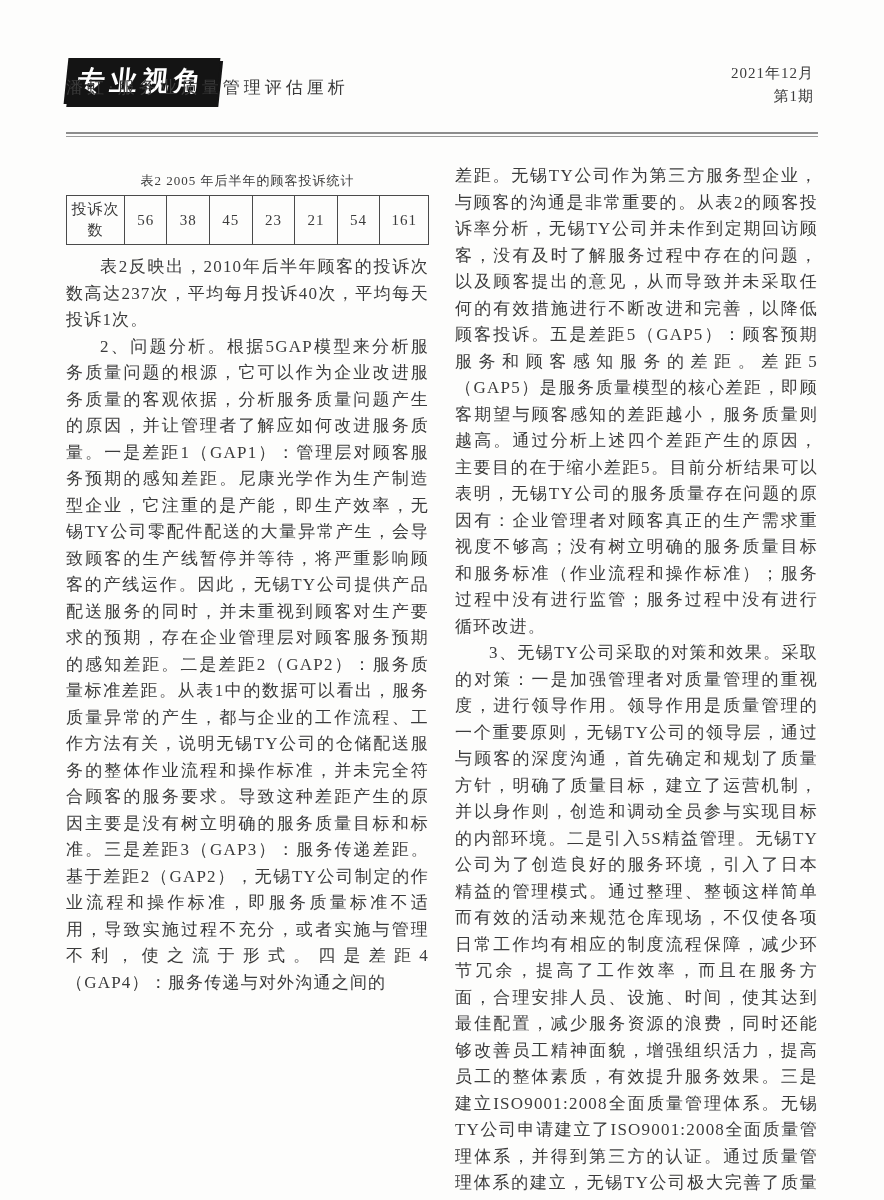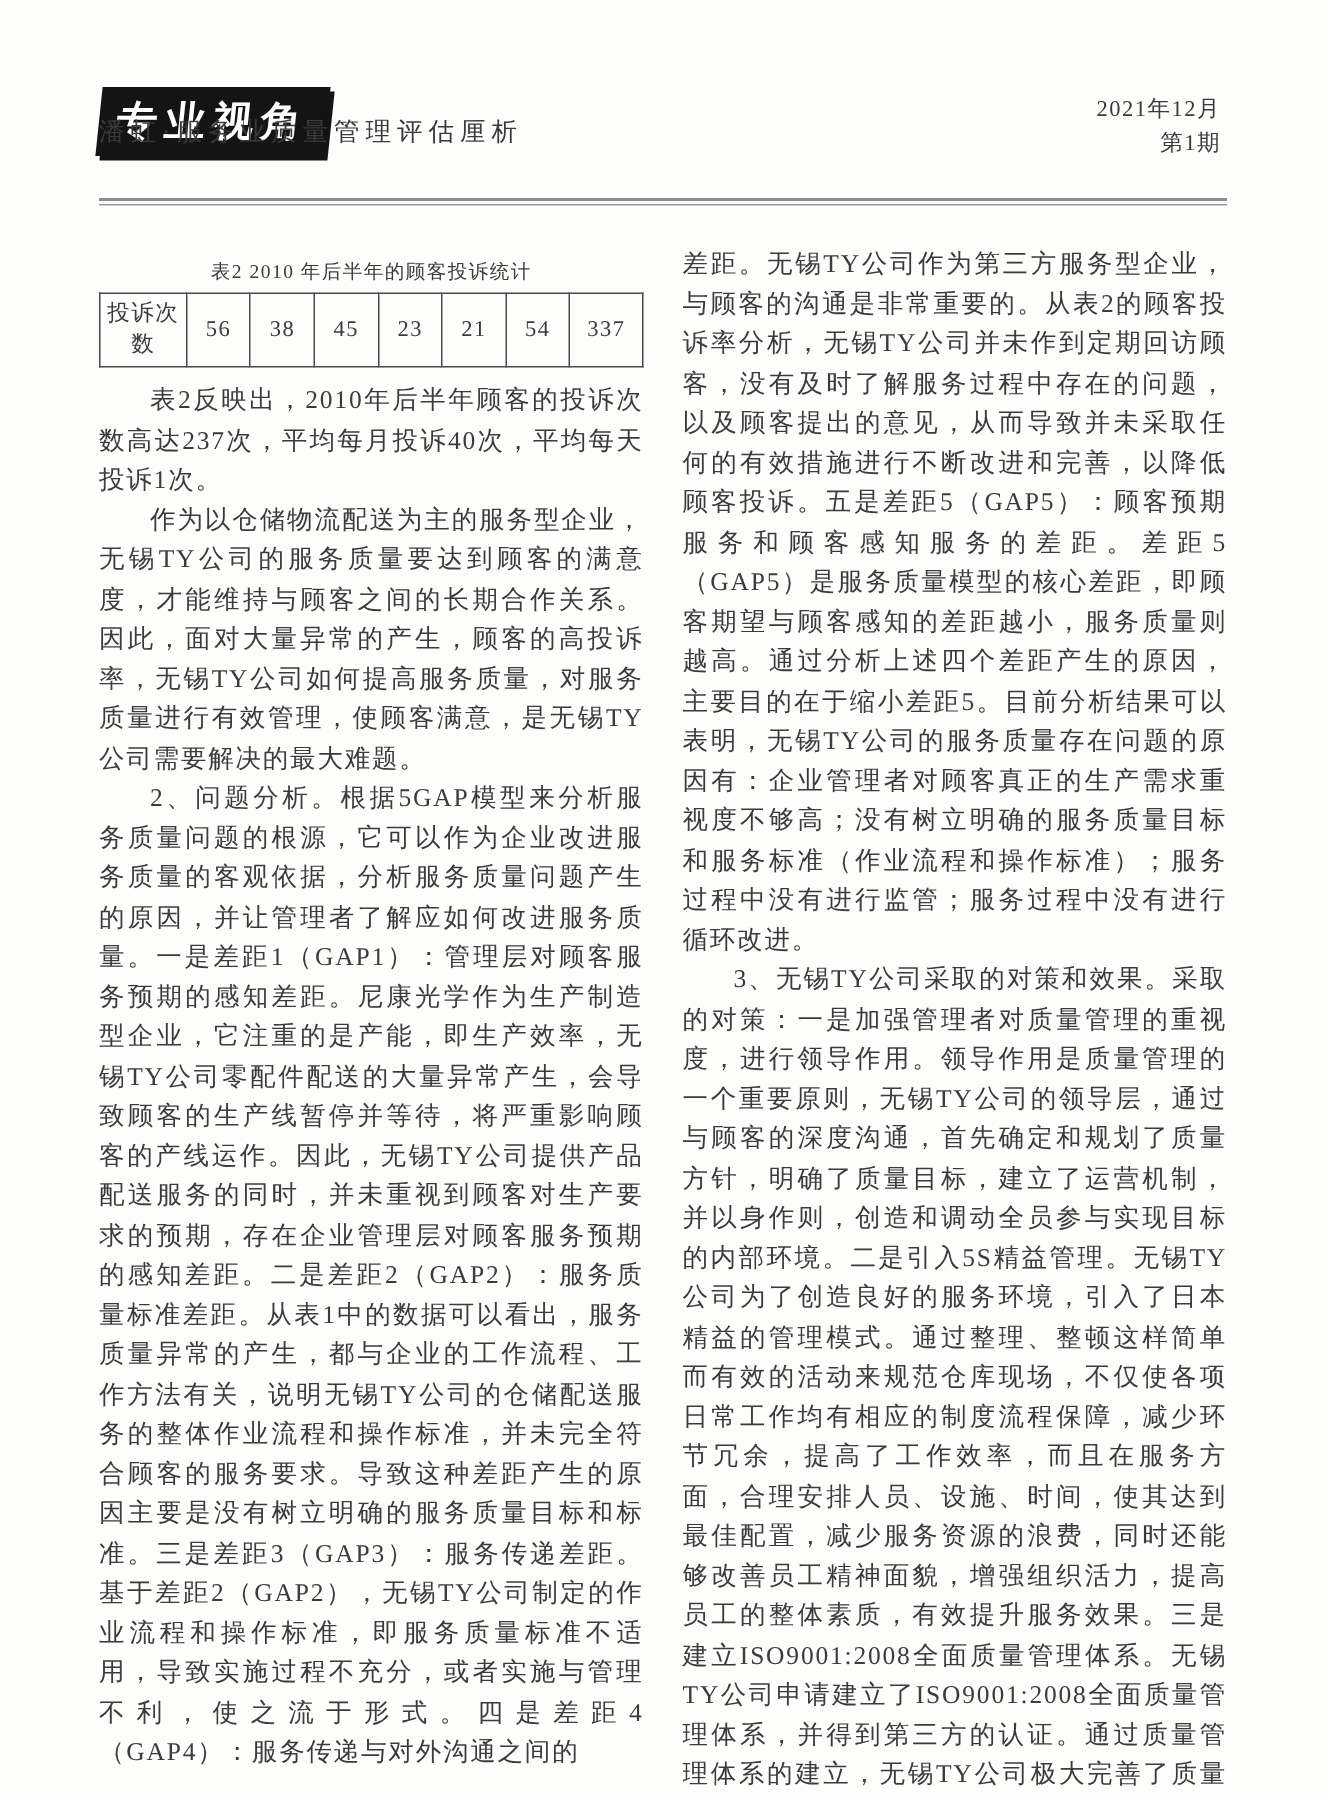--- a/index.html
+++ b/index.html
@@ -134,21 +134,21 @@
       <div>2021年12月</div>
       <div>第1期</div>
     </div>
   </div>
   <div class="header-rule"></div>
 
   <div class="columns">
 
     <div class="col">
 
-      <div class="tbl-caption">表2 2010 年后半年的顾客投诉统计</div>
+      <div class="tbl-caption">表2 2005 年后半年的顾客投诉统计</div>
 
       <table class="complaints">
         <colgroup>
           <col class="c-label">
           <col class="c-month">
             <col class="c-month">
             <col class="c-month">
           <col class="c-month">
             <col class="c-month">
             <col class="c-month">
@@ -156,27 +156,26 @@
         </colgroup>
         <tbody>
           <tr>
             <td>投诉次数</td>
             <td>56</td>
             <td>38</td>
             <td>45</td>
             <td>23</td>
             <td>21</td>
             <td>54</td>
-            <td>337</td>
+            <td>161</td>
           </tr>
         </tbody>
       </table>
 
       <p class="para">表2反映出，2010年后半年顾客的投诉次数高达237次，平均每月投诉40次，平均每天投诉1次。</p>
-      <p class="para">作为以仓储物流配送为主的服务型企业，无锡TY公司的服务质量要达到顾客的满意度，才能维持与顾客之间的长期合作关系。因此，面对大量异常的产生，顾客的高投诉率，无锡TY公司如何提高服务质量，对服务质量进行有效管理，使顾客满意，是无锡TY公司需要解决的最大难题。</p>
       <p class="para">2、问题分析。根据5GAP模型来分析服务质量问题的根源，它可以作为企业改进服务质量的客观依据，分析服务质量问题产生的原因，并让管理者了解应如何改进服务质量。一是差距1（GAP1）：管理层对顾客服务预期的感知差距。尼康光学作为生产制造型企业，它注重的是产能，即生产效率，无锡TY公司零配件配送的大量异常产生，会导致顾客的生产线暂停并等待，将严重影响顾客的产线运作。因此，无锡TY公司提供产品配送服务的同时，并未重视到顾客对生产要求的预期，存在企业管理层对顾客服务预期的感知差距。二是差距2（GAP2）：服务质量标准差距。从表1中的数据可以看出，服务质量异常的产生，都与企业的工作流程、工作方法有关，说明无锡TY公司的仓储配送服务的整体作业流程和操作标准，并未完全符合顾客的服务要求。导致这种差距产生的原因主要是没有树立明确的服务质量目标和标准。三是差距3（GAP3）：服务传递差距。基于差距2（GAP2），无锡TY公司制定的作业流程和操作标准，即服务质量标准不适用，导致实施过程不充分，或者实施与管理不利，使之流于形式。四是差距4（GAP4）：服务传递与对外沟通之间的</p>
     </div>
 
     <div class="col">
       <p class="para no-indent">差距。无锡TY公司作为第三方服务型企业，与顾客的沟通是非常重要的。从表2的顾客投诉率分析，无锡TY公司并未作到定期回访顾客，没有及时了解服务过程中存在的问题，以及顾客提出的意见，从而导致并未采取任何的有效措施进行不断改进和完善，以降低顾客投诉。五是差距5（GAP5）：顾客预期服务和顾客感知服务的差距。差距5（GAP5）是服务质量模型的核心差距，即顾客期望与顾客感知的差距越小，服务质量则越高。通过分析上述四个差距产生的原因，主要目的在于缩小差距5。目前分析结果可以表明，无锡TY公司的服务质量存在问题的原因有：企业管理者对顾客真正的生产需求重视度不够高；没有树立明确的服务质量目标和服务标准（作业流程和操作标准）；服务过程中没有进行监管；服务过程中没有进行循环改进。</p>
       <p class="para">3、无锡TY公司采取的对策和效果。采取的对策：一是加强管理者对质量管理的重视度，进行领导作用。领导作用是质量管理的一个重要原则，无锡TY公司的领导层，通过与顾客的深度沟通，首先确定和规划了质量方针，明确了质量目标，建立了运营机制，并以身作则，创造和调动全员参与实现目标的内部环境。二是引入5S精益管理。无锡TY公司为了创造良好的服务环境，引入了日本精益的管理模式。通过整理、整顿这样简单而有效的活动来规范仓库现场，不仅使各项日常工作均有相应的制度流程保障，减少环节冗余，提高了工作效率，而且在服务方面，合理安排人员、设施、时间，使其达到最佳配置，减少服务资源的浪费，同时还能够改善员工精神面貌，增强组织活力，提高员工的整体素质，有效提升服务效果。三是建立ISO9001:2008全面质量管理体系。无锡TY公司申请建立了ISO9001:2008全面质量管理体系，并得到第三方的认证。通过质量管理体系的建立，无锡TY公司极大完善了质量管理方面的缺陷。改善了效果：通过对2011年第2、3季度发生服务异常的数据进行统计，得出以下数据：</p>
     </div>
 
   </div>
 

